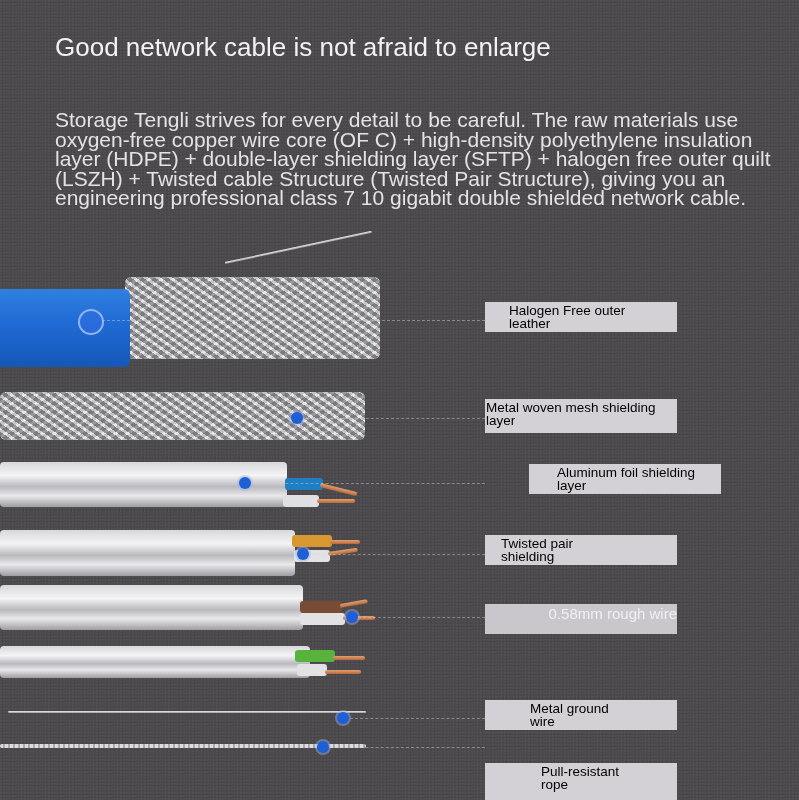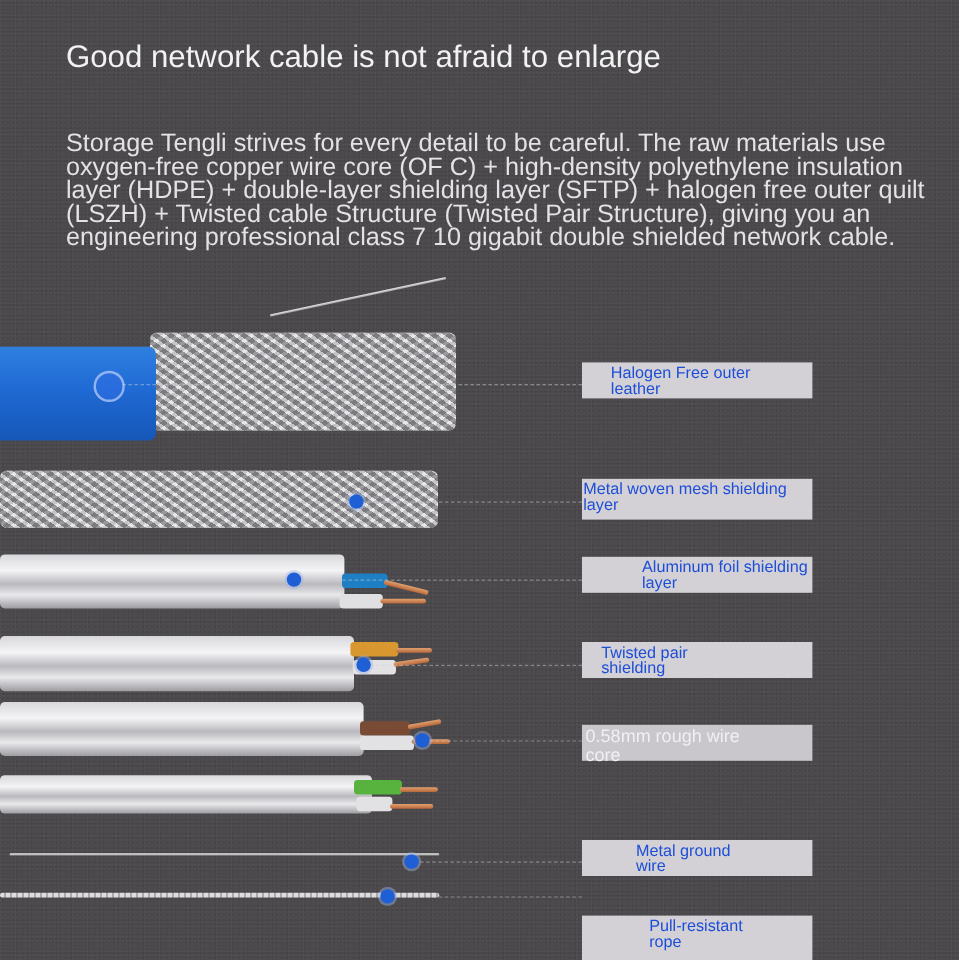--- a/index.html
+++ b/index.html
@@ -55,21 +55,21 @@
   }
   .ring {
     position:absolute; width:22px; height:22px; margin:-13px 0 0 -13px;
     border-radius:50%; border:2px solid rgba(190,210,250,0.7); background:rgba(50,110,230,0.5);
   }
   .leader {
     position:absolute; height:0; border-top:1px dashed rgba(210,210,215,0.45);
   }
   .label {
     position:absolute; left:485px; width:192px;
-    background:#d3d1d6; color:#1d4ed8;
+    background:#d3d1d6; color:#000000;
     font-size:13.5px; line-height:13px; box-sizing:border-box; padding-top:2px;
   }
 </style>
 </head>
 <body>
 
 <h1 class="headline" style="margin:0;">Good network cable is not afraid to enlarge</h1>
 <p class="intro" style="margin:0;">Storage Tengli strives for every detail to be careful. The raw materials use oxygen-free copper wire core (OF C) + high-density polyethylene insulation layer (HDPE) + double-layer shielding layer (SFTP) + halogen free outer quilt (LSZH) + Twisted cable Structure (Twisted Pair Structure), giving you an engineering professional class 7 10 gigabit double shielded network cable.</p>
 
 <div>
@@ -137,31 +137,30 @@
 </div>
 
 <div class="label" style="top:302px;height:30px;padding-left:24px;">
   <div>Halogen Free outer</div>
   <div>leather</div>
 </div>
 <div class="label" style="top:399px;height:34px;padding-left:1px;">
   <div>Metal woven mesh shielding</div>
   <div>layer</div>
 </div>
-<div class="label" style="top:464px;height:30px;padding-left:50px;">
+<div class="label" style="top:464px;height:30px;padding-left:28px;margin-left:44px;">
   <div>Aluminum foil shielding</div>
   <div>layer</div>
 </div>
 <div class="label" style="top:535px;height:30px;padding-left:16px;">
   <div>Twisted pair</div>
   <div>shielding</div>
 </div>
-<div class="label" style="top:604px;height:30px;padding-left:3px;background:#c9c7cc;color:#f0eff2;font-size:15px;line-height:16px;">
+<div class="label" style="top:604px;height:30px;padding-left:3px;background:#c9c7cc;color:#f0eff2;font-size:15px;line-height:16px;text-align:right;">
   <div>0.58mm rough wire</div>
-  <div>core</div>
 </div>
 <div class="label" style="top:700px;height:30px;padding-left:45px;">
   <div>Metal ground</div>
   <div>wire</div>
 </div>
 <div class="label" style="top:763px;height:42px;padding-left:56px;">
   <div>Pull-resistant</div>
   <div>rope</div>
 </div>
 

